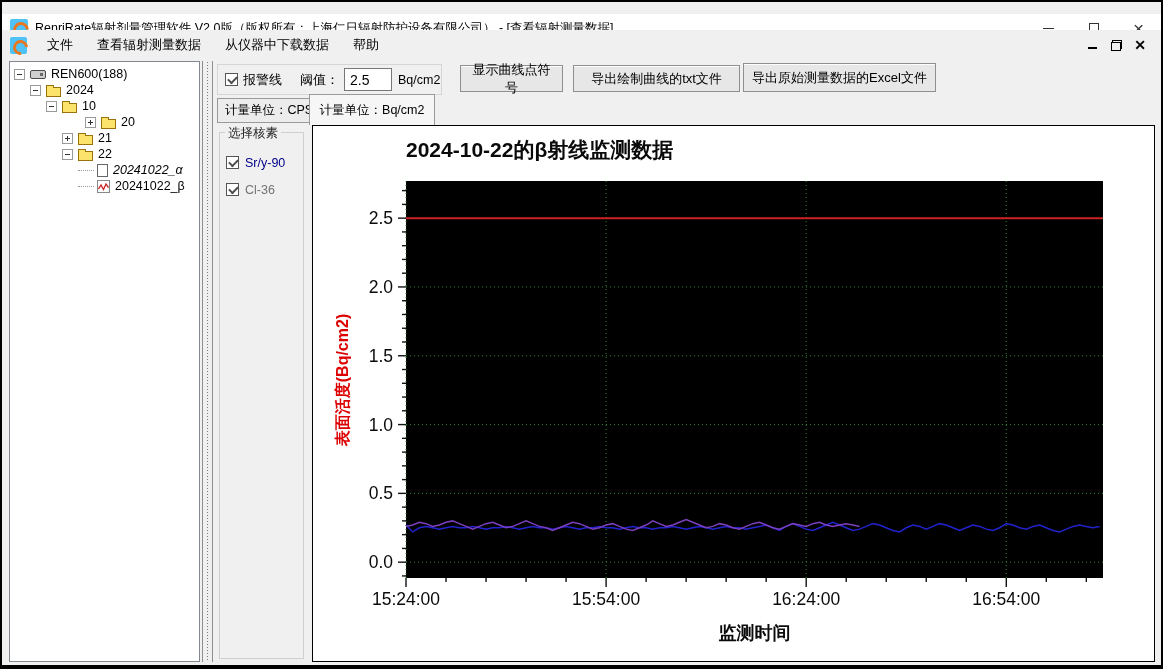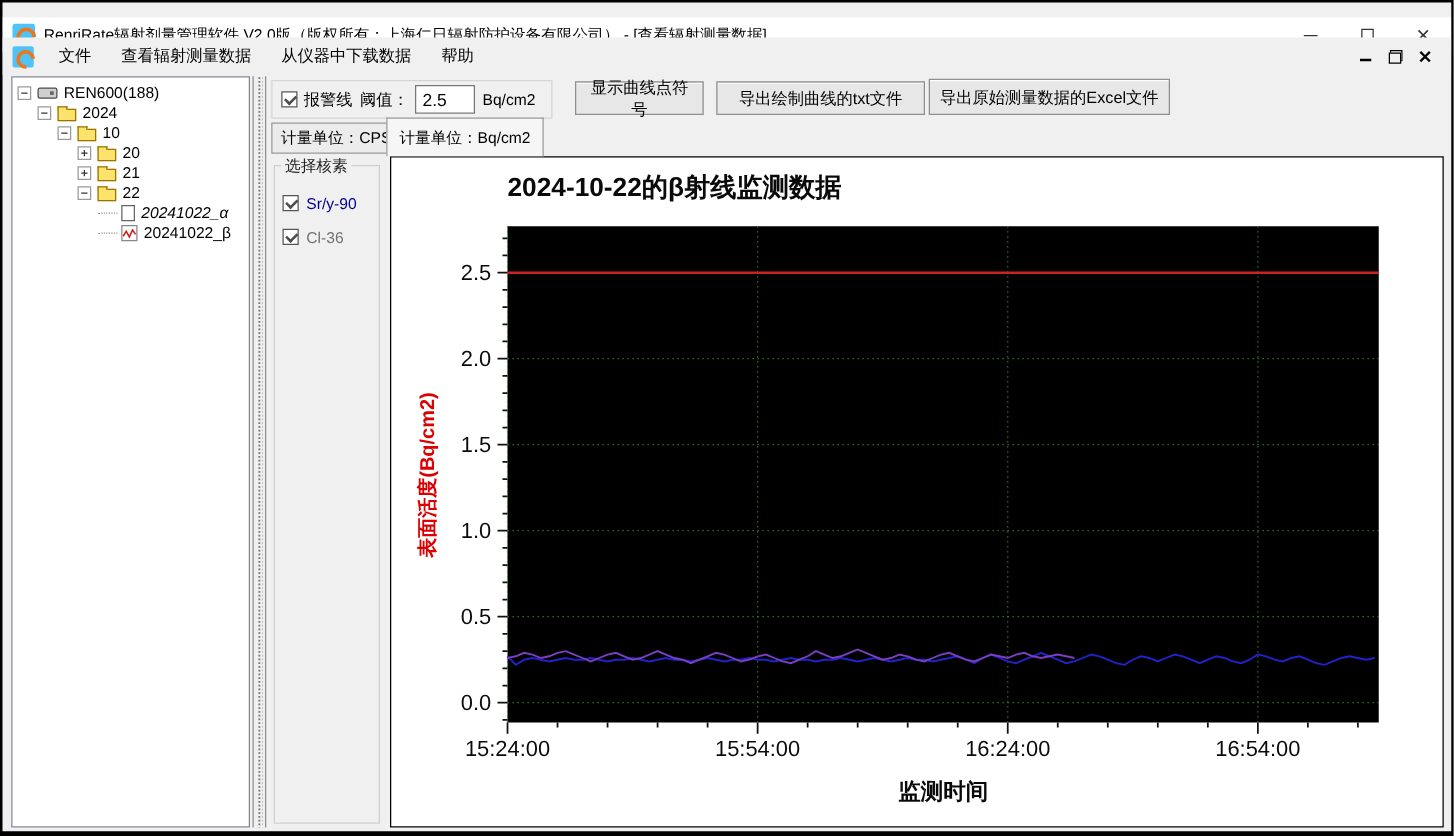--- a/index.html
+++ b/index.html
@@ -59,21 +59,21 @@
   .splitter{position:absolute;left:200px;top:59px;width:11px;height:601px;background:#f0f0f0;
     border-left:1px solid #8f8f8f;border-right:1px solid #8f8f8f;cursor:col-resize;}
   .splitter::before{content:"";position:absolute;left:3px;top:0;bottom:0;width:4px;
     background-image:radial-gradient(#7a7a7a 35%,transparent 36%);background-size:3px 3px;}
   
   .alarm-group{position:absolute;left:215px;top:62px;width:225px;height:31px;
     border:1px solid #d5d5d5;display:flex;align-items:center;font-size:13px;padding-left:7px;}
   .checkbox{width:13px;height:13px;background:#fff;border:1px solid #555;position:relative;flex:none;}
   .checkbox.checked::after{content:"";position:absolute;left:2px;top:2px;width:7px;height:4px;
     border-left:2px solid #4d4d4d;border-bottom:2px solid #4d4d4d;transform:rotate(-45deg);}
-  .alarm-label{margin:0 6px 0 5px;}
+  .alarm-label{margin:0 18px 0 5px;}
   .thr-label{margin-right:5px;}
   .threshold-input{width:48px;height:23px;border:1px solid #777;background:#fff;font-size:14px;
     padding:0 5px;font-family:"Liberation Sans",sans-serif;}
   .thr-unit{margin-left:6px;font-size:12.5px;}
   
   .btn{position:absolute;height:27px;background:#e7e7e7;border:1px solid #8f8f8f;
     box-shadow:inset 0 1px 0 #fdfdfd;font-size:13px;font-family:"Liberation Sans",sans-serif;
     display:flex;align-items:center;justify-content:center;cursor:default;}
   
   .tab{position:absolute;border:1px solid #9a9a9a;font-size:12.5px;display:flex;
@@ -149,21 +149,21 @@
       <div class="tree-row" style="padding-left: 20px;">
         <span class="expander"></span>
         <span class="icon-folder"></span>
         <span class="tree-label">2024</span>
       </div>
       <div class="tree-row" style="padding-left: 36px;">
         <span class="expander"></span>
         <span class="icon-folder"></span>
         <span class="tree-label">10</span>
       </div>
-      <div class="tree-row" style="padding-left: 52px;">
+      <div class="tree-row" style="padding-left: 75px;">
         <span class="expander plus"></span>
         <span class="icon-folder"></span>
         <span class="tree-label">20</span>
       </div>
       <div class="tree-row" style="padding-left: 52px;">
         <span class="expander plus"></span>
         <span class="icon-folder"></span>
         <span class="tree-label">21</span>
       </div>
       <div class="tree-row" style="padding-left: 52px;">

